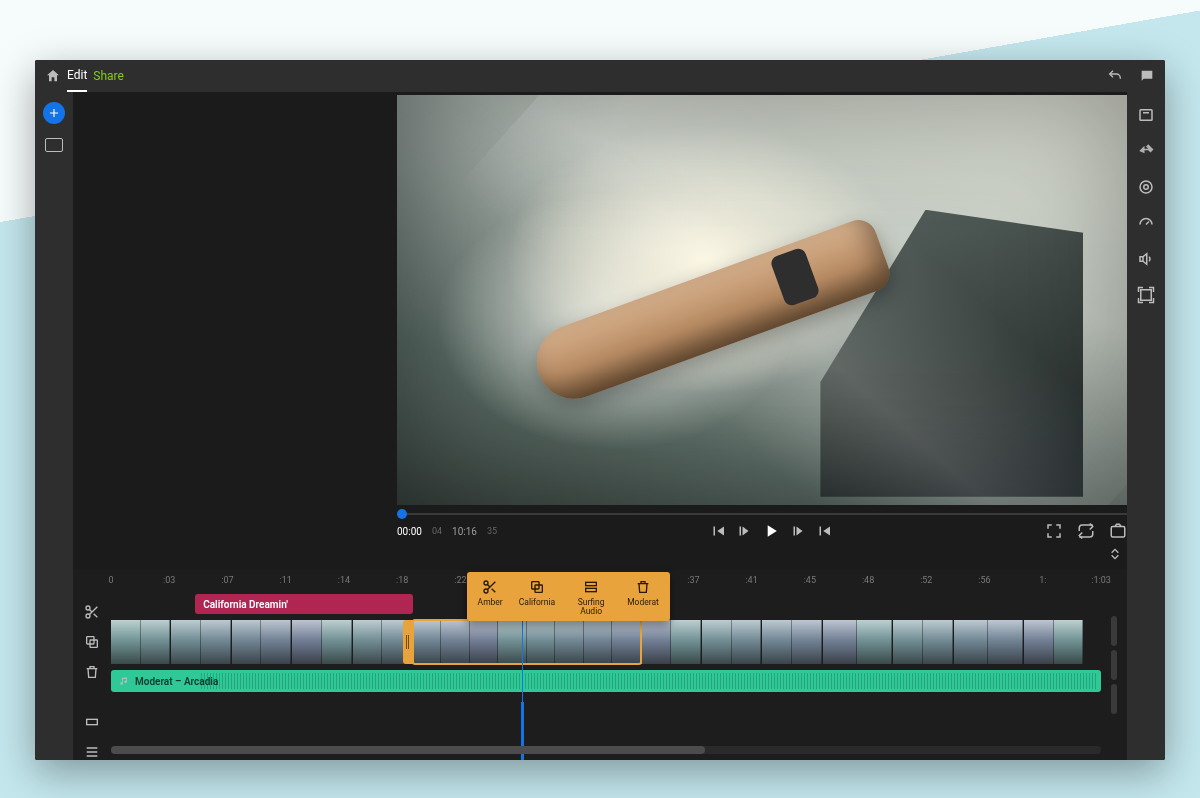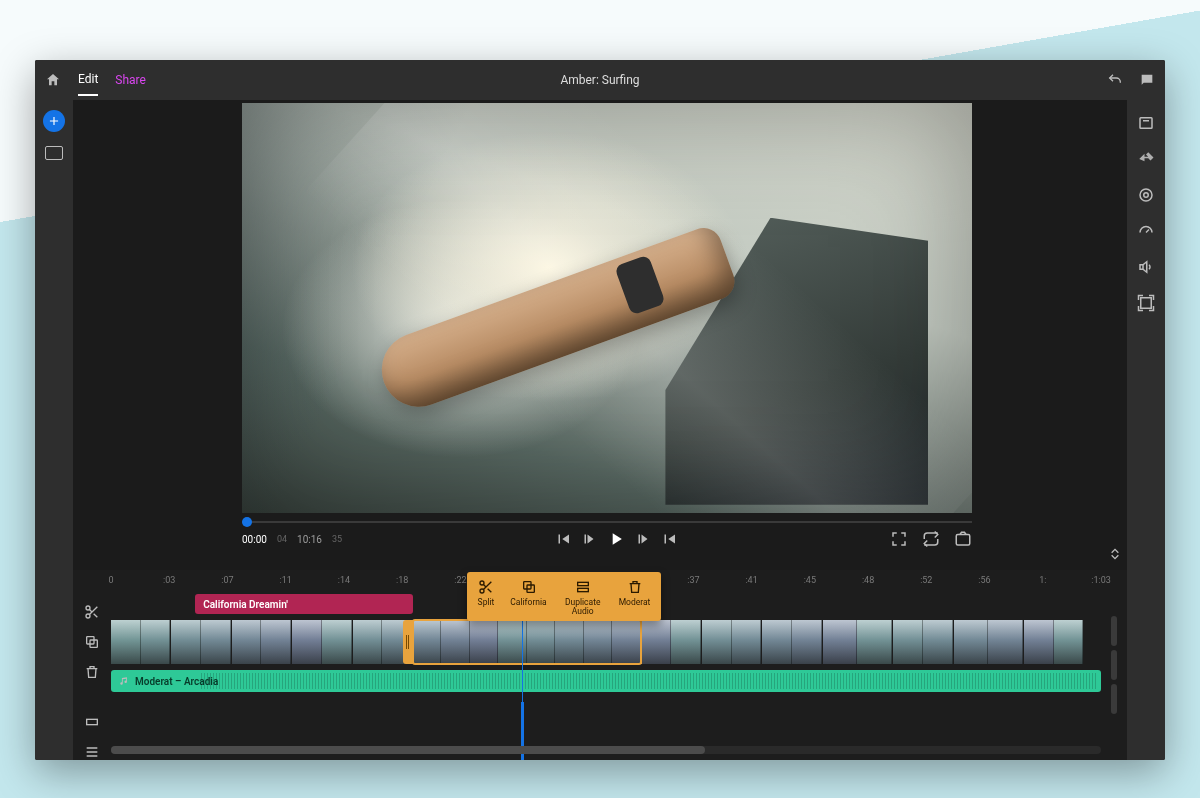--- a/index.html
+++ b/index.html
@@ -34,45 +34,45 @@
     left:35px;top:60px;width:1130px;height:700px;
     background:var(--bg-panel);
     box-shadow:0 12px 40px rgba(0,0,0,.35);
     display:flex;flex-direction:column;
     overflow:hidden;
     border-radius:2px;
   }
 
   
   .topbar{
-    height:40px;background:var(--bg-topbar);
-    display:flex;align-items:center;gap:17px;padding:16px 10px;
+    height:32px;background:var(--bg-topbar);
+    display:flex;align-items:center;gap:6px;padding:16px 10px;
     color:var(--fg-dim);font-size:12px;
     position:relative;
   }
   .topbar .home{width:16px;height:16px;display:flex;align-items:center;justify-content:center;cursor:pointer;}
-  .topbar .tab{cursor:pointer;color:#d946ef;padding:8px 0;}
+  .topbar .tab{cursor:pointer;color:#84cc16;padding:8px 0;}
   .topbar .tab.active{color:#fff;border-bottom:2px solid #fff;}
   .topbar .title{position:absolute;left:0;right:0;text-align:center;color:#ddd;pointer-events:none;}
   .topbar .right{margin-left:auto;display:flex;gap:16px;align-items:center;}
   .icon{width:16px;height:16px;display:inline-flex;align-items:center;justify-content:center;color:#bcbcbc;}
   .icon svg{width:100%;height:100%;}
 
   
   .body{flex:1;display:flex;overflow:hidden;}
   .left-sidebar{width:38px;background:var(--bg-sidebar);display:flex;flex-direction:column;align-items:center;gap:14px;padding-top:10px;}
   .left-sidebar .add{width:22px;height:22px;border-radius:50%;background:var(--accent-blue);display:flex;align-items:center;justify-content:center;color:#fff;font-size:16px;font-weight:bold;cursor:pointer;}
   .left-sidebar .panel-btn{width:18px;height:14px;border:1.5px solid #bcbcbc;border-radius:2px;cursor:pointer;}
   .right-sidebar{width:38px;background:var(--bg-sidebar);display:flex;flex-direction:column;align-items:center;gap:18px;padding-top:14px;}
   .right-sidebar .icon{width:18px;height:18px;cursor:pointer;}
 
   .center{flex:1;display:flex;flex-direction:column;background:#1b1b1b;}
 
   
-  .preview-area{flex:1;display:flex;flex-direction:column;align-items:center;padding:3px 0 0 14px;}
+  .preview-area{flex:1;display:flex;flex-direction:column;align-items:flex-end;padding:3px 0 0 14px;}
   .preview{width:730px;height:410px;background:#000;position:relative;overflow:hidden;}
   .preview .photo{position:absolute;inset:0;
     background:
       radial-gradient(ellipse 45% 55% at 42% 40%, rgba(255,248,225,.95), rgba(255,248,225,0) 60%),
       radial-gradient(ellipse 35% 45% at 30% 55%, rgba(240,242,235,.85), rgba(240,242,235,0) 70%),
       linear-gradient(115deg, rgba(60,80,85,.3) 0%, rgba(60,80,85,0) 25%),
       linear-gradient(200deg, #d8dbd0 0%, #c4cbc2 35%, #8a948d 55%, #586862 75%, #38423d 100%);
   }
   .preview .diag{position:absolute;left:38%;top:-30%;width:36%;height:170%;
     background:linear-gradient(90deg,rgba(255,255,255,0) 0%,rgba(255,255,255,.18) 45%,rgba(255,255,255,0) 100%);
@@ -154,21 +154,20 @@
 <div class="app">
 
   <div class="topbar">
     <span class="home icon">
       <svg viewBox="0 0 24 24" fill="currentColor">
           <path d="M12 3l9 8h-3v9h-4v-6h-4v6H6v-9H3z"></path>
         </svg>
     </span>
     <span class="tab active">Edit</span>
     <span class="tab">Share</span>
-    <div class="title">Amber: Surfing</div>
     <div class="right">
       <span class="icon">
         <svg viewBox="0 0 24 24" fill="none" stroke="currentColor" stroke-width="2">
             <path d="M9 14l-5-5 5-5"></path>
             <path d="M4 9h10a6 6 0 016 6v1"></path>
           </svg>
       </span>
       <span class="icon">
         <svg viewBox="0 0 24 24" fill="currentColor">
             <path d="M4 4h16v12H7l-3 3z"></path>
@@ -327,39 +326,39 @@
 
           <div class="ctx" style="left:35%;top:2px;">
             <div class="btn">
               <span class="icon">
                   <svg viewBox="0 0 24 24" fill="none" stroke="currentColor" stroke-width="2">
                     <circle cx="6" cy="6" r="3"></circle>
                     <circle cx="6" cy="18" r="3"></circle>
                     <path d="M20 4L8.12 15.88M14.47 14.48L20 20M8.12 8.12L12 12"></path>
                   </svg>
                 </span>
-              <span>Split</span>
+              <span>Amber</span>
             </div>
             <div class="btn">
               <span class="icon">
                   <svg viewBox="0 0 24 24" fill="none" stroke="currentColor" stroke-width="2">
                     <rect x="9" y="9" width="11" height="11" rx="1"></rect>
                     <rect x="4" y="4" width="11" height="11" rx="1"></rect>
                   </svg>
                 </span>
               <span>California</span>
             </div>
             <div class="btn">
               <span class="icon">
                   <svg viewBox="0 0 24 24" fill="none" stroke="currentColor" stroke-width="2">
                     <rect x="4" y="5" width="16" height="5"></rect>
                     <rect x="4" y="14" width="16" height="5"></rect>
                   </svg>
                 </span>
-              <span style="max-width:40px;">Duplicate Audio</span>
+              <span style="max-width:40px;">Surfing Audio</span>
             </div>
             <div class="btn">
               <span class="icon">
                   <svg viewBox="0 0 24 24" fill="none" stroke="currentColor" stroke-width="2">
                     <path d="M4 7h16M9 7V4h6v3M6 7l1 13h10l1-13"></path>
                   </svg>
                 </span>
               <span>Moderat</span>
             </div>
           </div>

